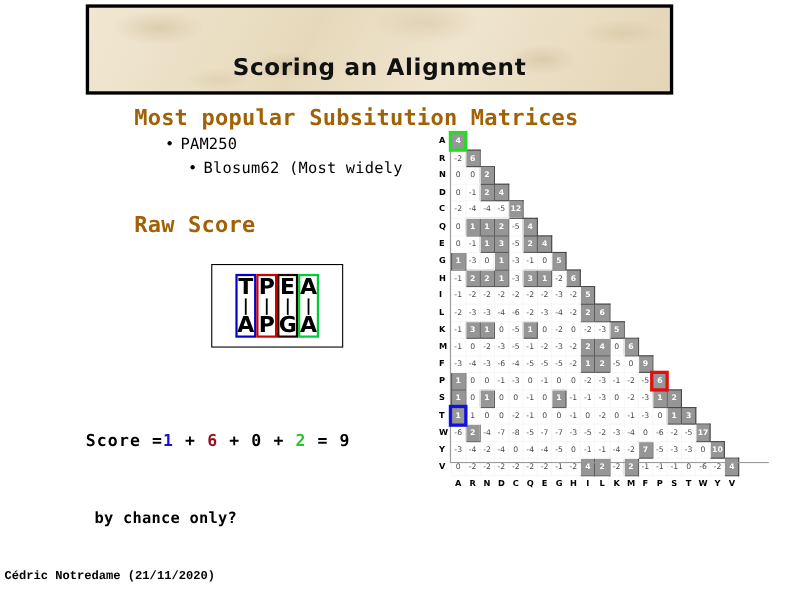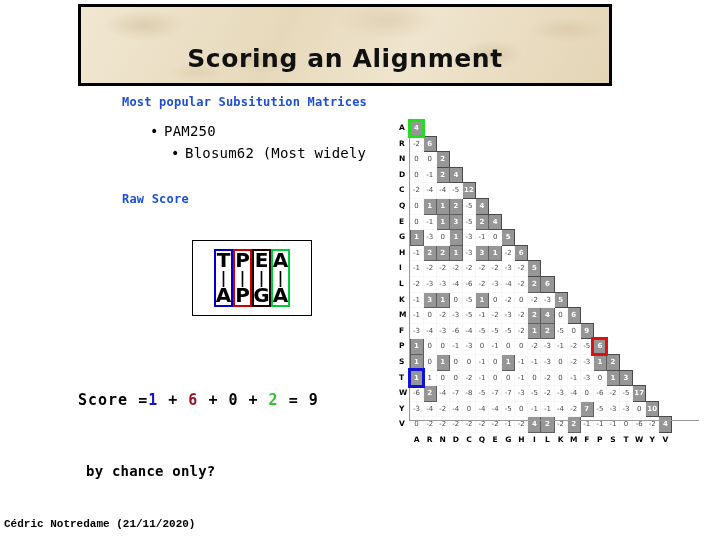--- a/index.html
+++ b/index.html
@@ -32,34 +32,34 @@
       radial-gradient(ellipse 44px 20px at 78% 62%, rgba(198,178,140,0.42), rgba(198,178,140,0) 70%),
       radial-gradient(ellipse 55px 18px at 92% 30%, rgba(208,190,155,0.45), rgba(208,190,155,0) 70%),
       radial-gradient(ellipse 40px 14px at 22% 86%, rgba(212,195,160,0.4), rgba(212,195,160,0) 70%),
       linear-gradient(118deg, #f1e7d2 0%, #e6d9bb 38%, #efe4ce 62%, #e3d5b5 100%);
     display: flex;
     align-items: flex-end;
     justify-content: center;
   }
   #title-text {
     font-family: "DejaVu Sans", sans-serif;
-    font-size: 25px;
+    font-size: 21px;
     font-weight: bold;
     color: #111111;
     letter-spacing: 0.6px;
     padding-bottom: 10px;
     white-space: nowrap;
   }
 
   
   .blue-head {
     position: absolute;
-    color: #1d4ed8;
+    color: #a16207;
     font-family: "DejaVu Sans Mono", monospace;
-    font-size: 12px;
+    font-size: 20px;
     font-weight: bold;
     white-space: nowrap;
     letter-spacing: 0.2px;
   }
   #subhead-matrices { left: 122px; top: 95px; }
   #rawscore-head    { left: 122px; top: 192px; }
 
   .bullet-line {
     position: absolute;
     color: #000000;

